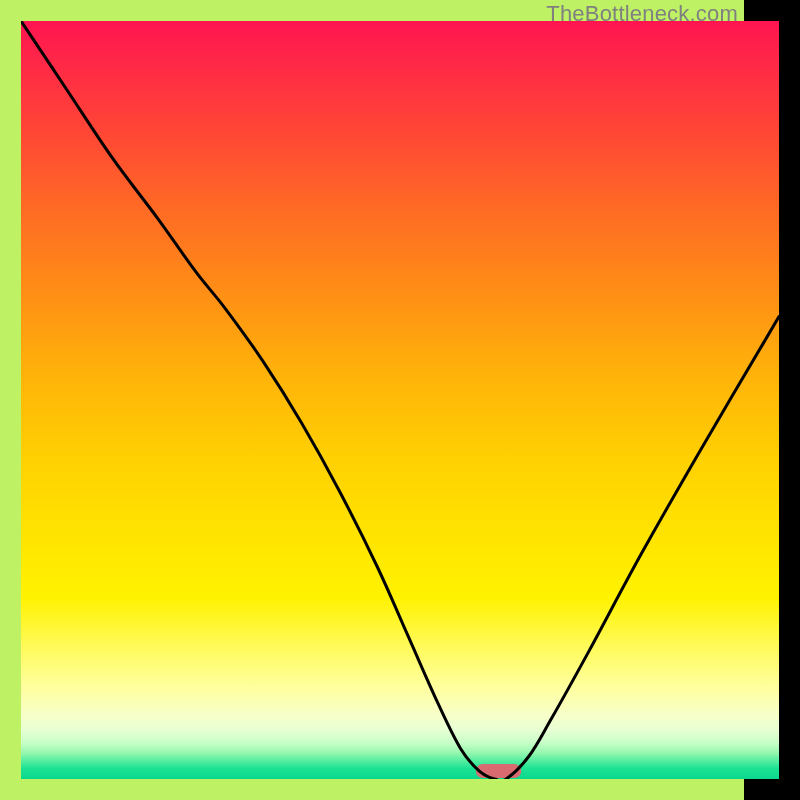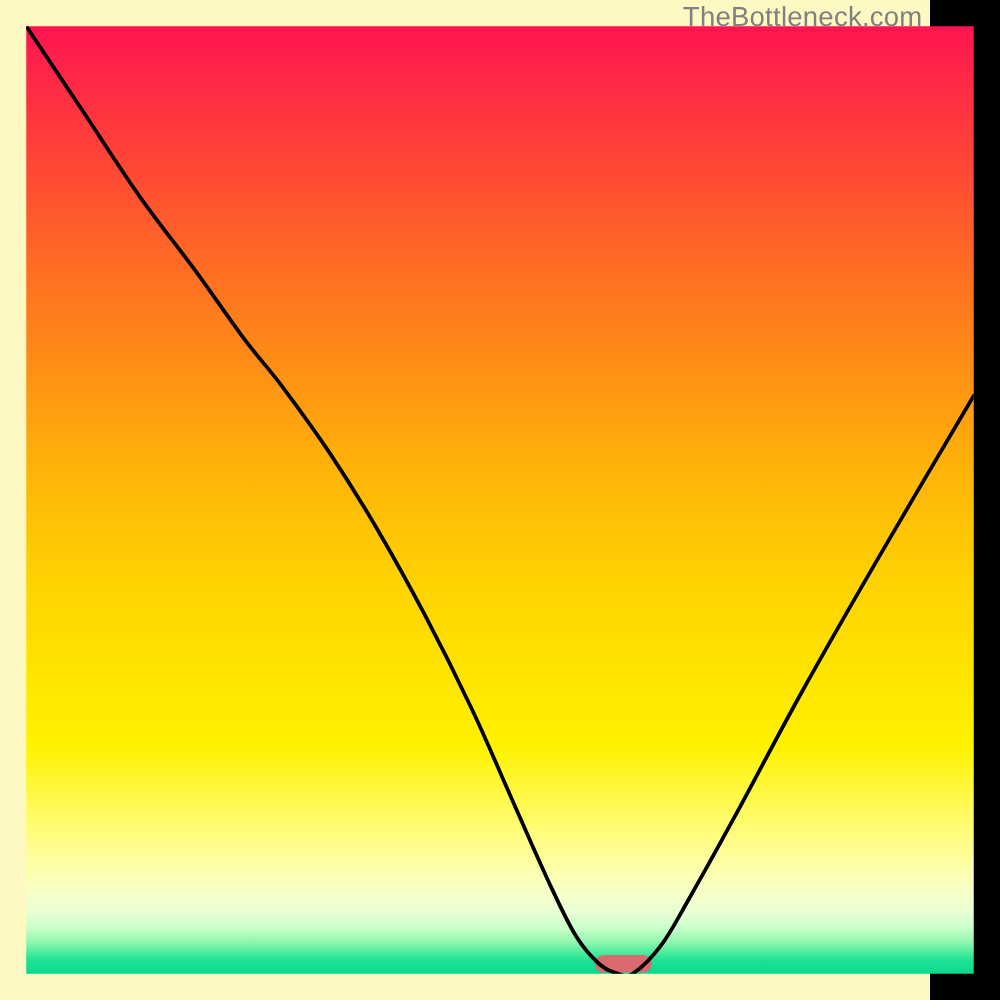--- a/index.html
+++ b/index.html
@@ -8,21 +8,21 @@
     width: 800px;
     height: 800px;
     background: #000;
     overflow: hidden;
     font-family: Arial, Helvetica, sans-serif;
   }
   .frame {
     position: relative;
     width: 744px;
     height: 800px;
-    background: #fef9c3;
+    background: #bef264;
   }
   .plot-area {
     position: absolute;
     left: 21px;
     top: 21px;
     width: 758px;
     height: 758px;
     
     background: linear-gradient(
       to bottom,

